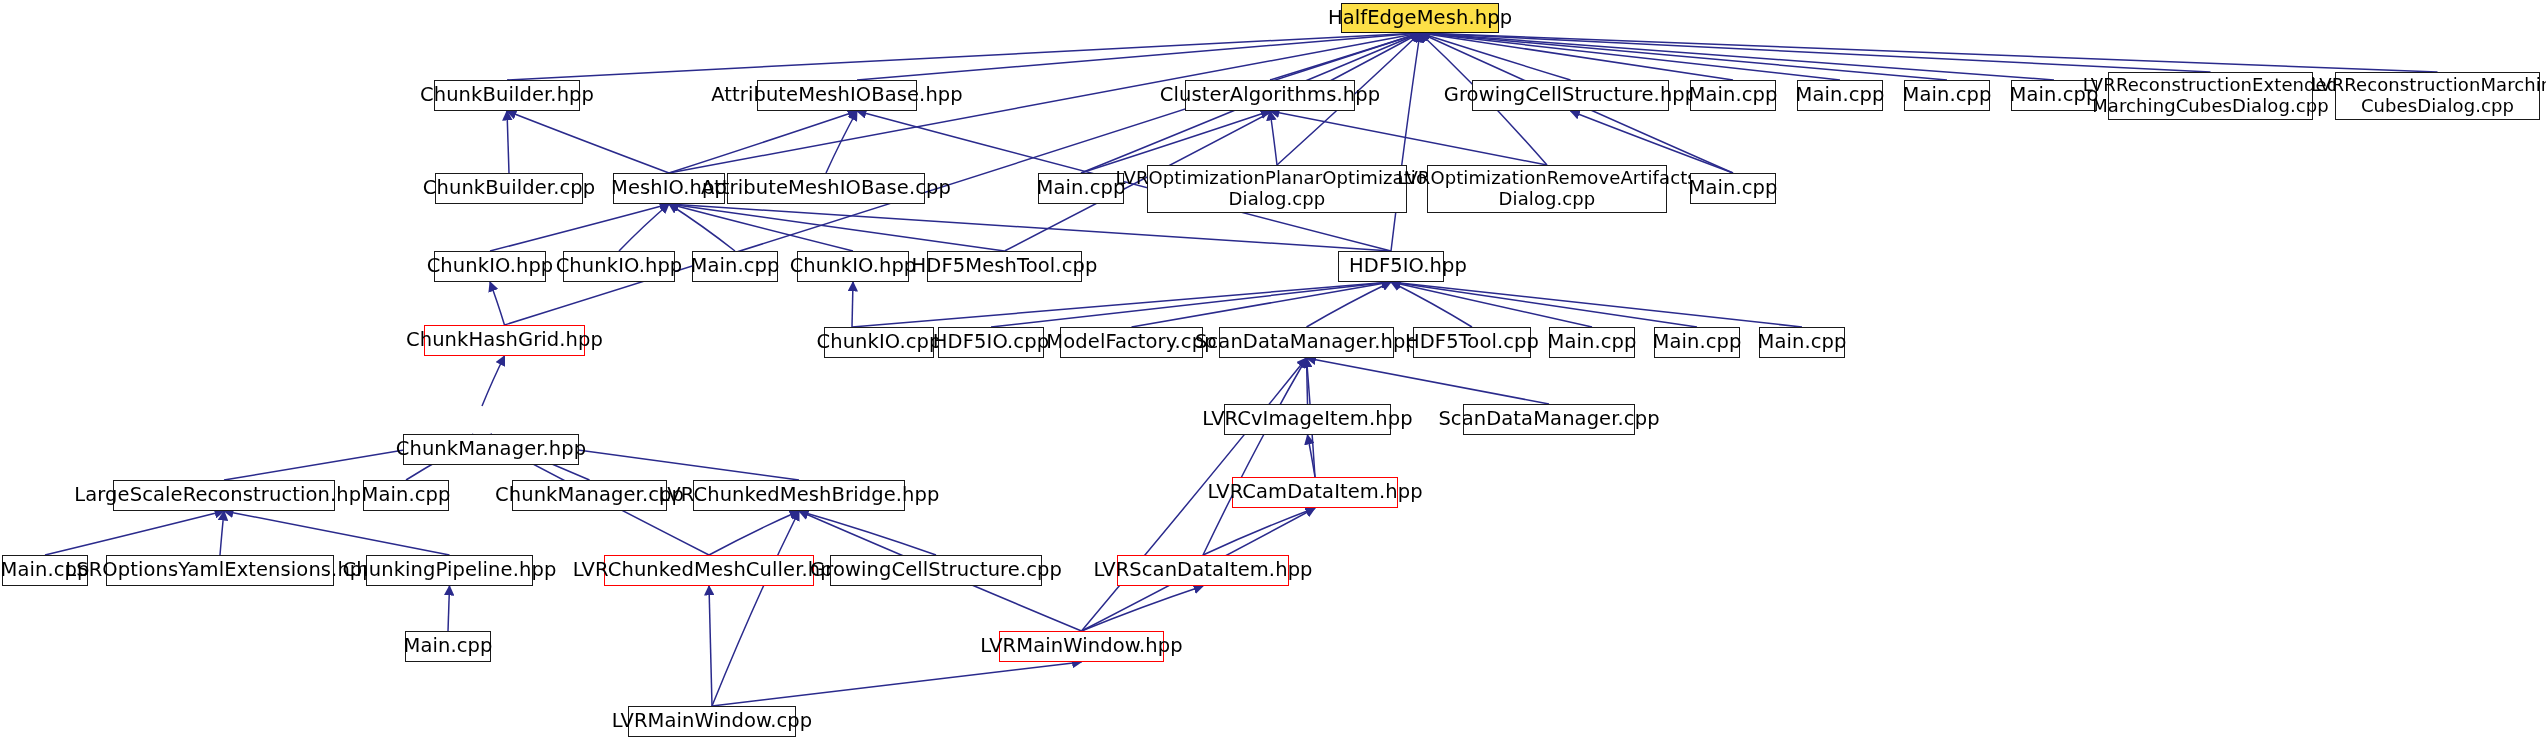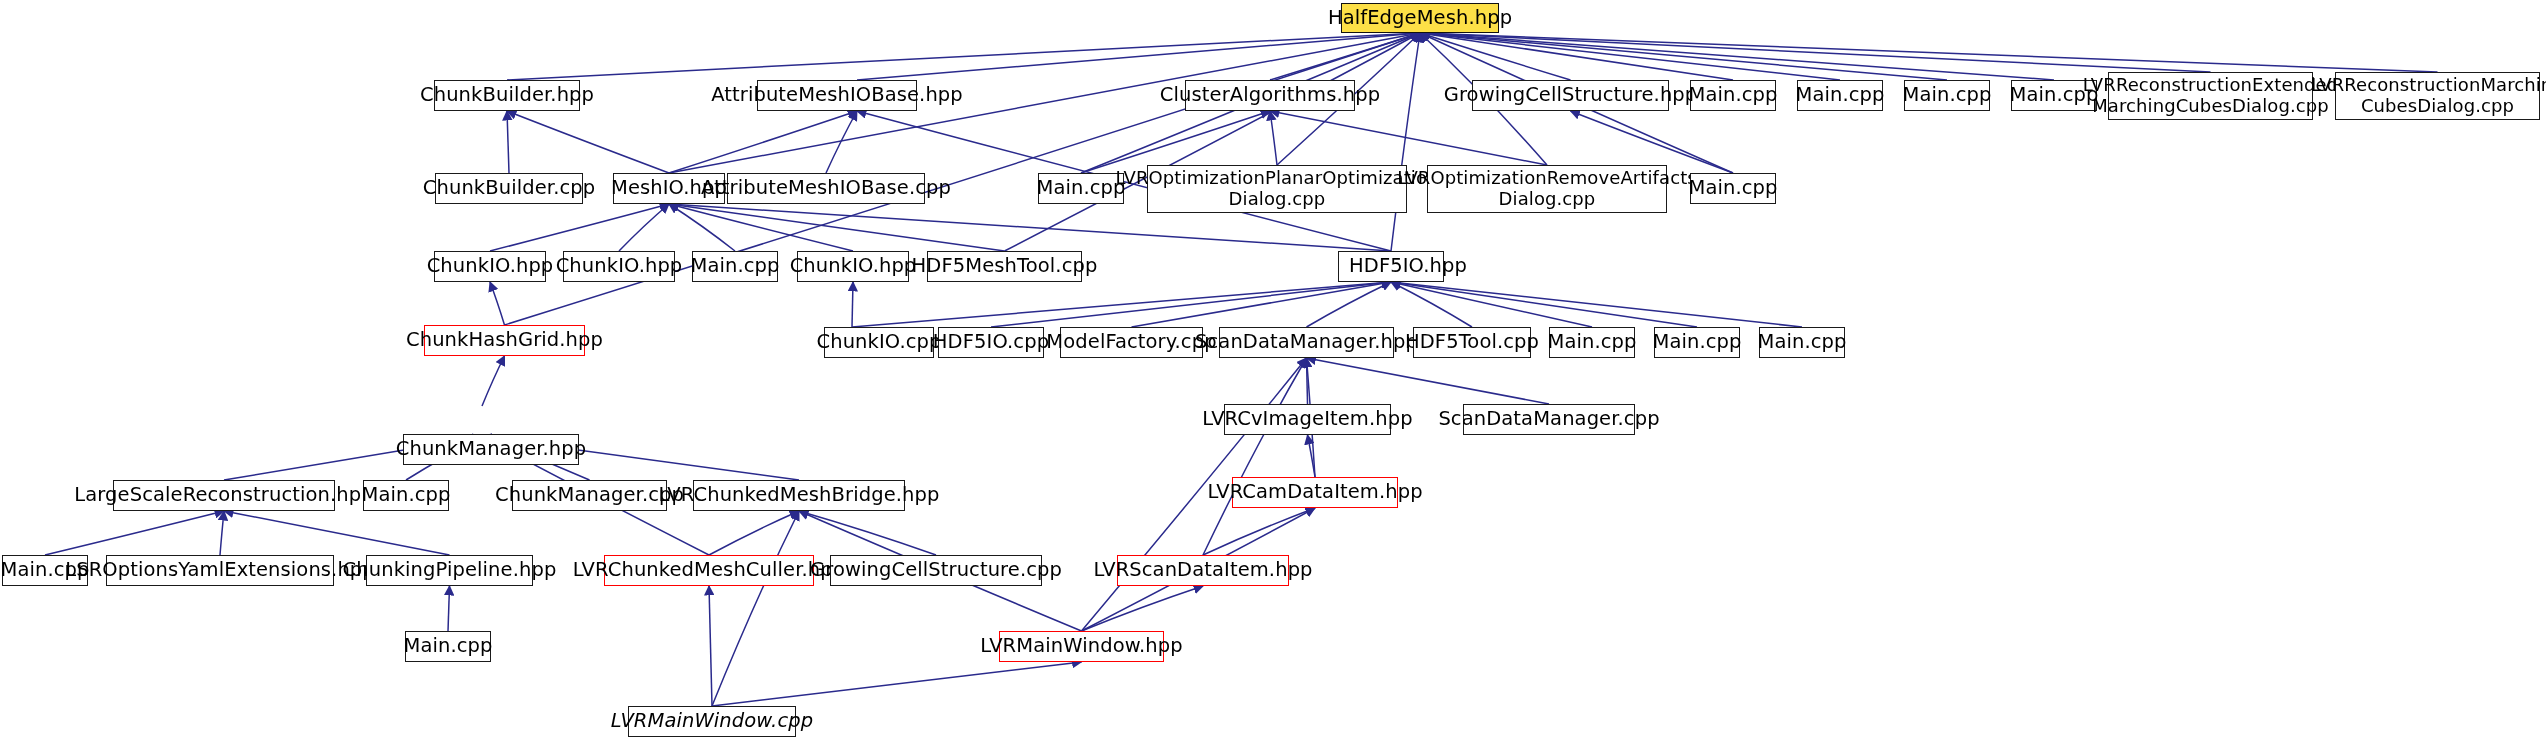--- a/index.html
+++ b/index.html
@@ -184,15 +184,15 @@
       <div class="node" style="left: 693px; top: 480px; width: 212px; height: 31px;"><span class="label">LVRChunkedMeshBridge.hpp</span></div>
       <div class="node highlight" style="left: 1232px; top: 477px; width: 166px; height: 31px;"><span class="label">LVRCamDataItem.hpp</span></div>
       <div class="node" style="left: 2px; top: 555px; width: 86px; height: 31px;"><span class="label">Main.cpp</span></div>
       <div class="node" style="left: 106px; top: 555px; width: 228px; height: 31px;"><span class="label">LSROptionsYamlExtensions.hpp</span></div>
       <div class="node" style="left: 366px; top: 555px; width: 167px; height: 31px;"><span class="label">ChunkingPipeline.hpp</span></div>
       <div class="node highlight" style="left: 604px; top: 555px; width: 210px; height: 31px;"><span class="label">LVRChunkedMeshCuller.hpp</span></div>
       <div class="node" style="left: 830px; top: 555px; width: 212px; height: 31px;"><span class="label">GrowingCellStructure.cpp</span></div>
       <div class="node highlight" style="left: 1117px; top: 555px; width: 172px; height: 31px;"><span class="label">LVRScanDataItem.hpp</span></div>
       <div class="node" style="left: 405px; top: 631px; width: 86px; height: 31px;"><span class="label">Main.cpp</span></div>
       <div class="node highlight" style="left: 999px; top: 631px; width: 165px; height: 31px;"><span class="label">LVRMainWindow.hpp</span></div>
-      <div class="node" style="left: 628px; top: 706px; width: 168px; height: 31px; font-style: italic;"><span class="label">LVRMainWindow.cpp</span></div>
+      <div class="node" style="left: 628px; top: 706px; width: 168px; height: 31px;"><span class="label">LVRMainWindow.cpp</span></div>
     </div>
 </div>
 
 </body></html>

